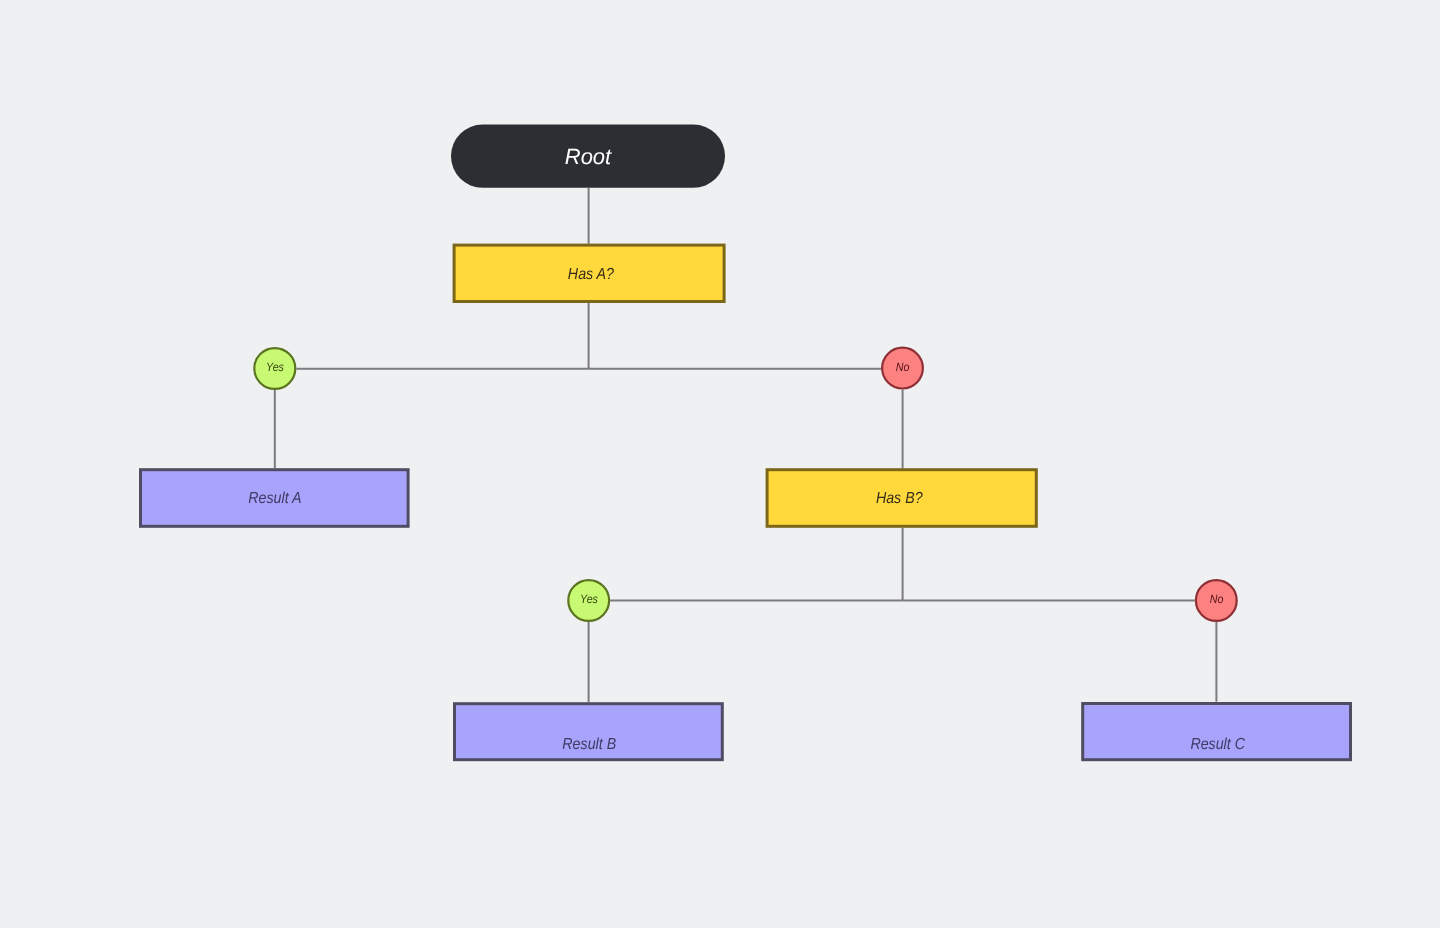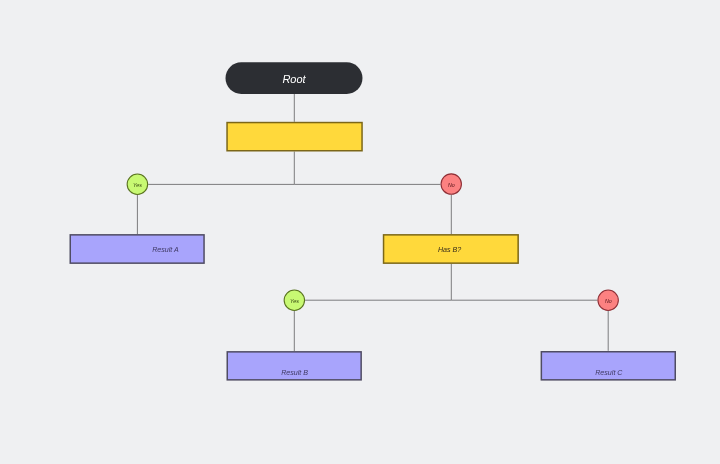--- a/index.html
+++ b/index.html
@@ -106,30 +106,33 @@
       <rect x="597.9499999999999" y="290.05" width="20.4" height="20.4" rx="10.25" ry="10.25" fill="#fc8181" stroke="#8f2f36" stroke-width="1.1"></rect>
       <rect x="227.25" y="351.85" width="133.9" height="28" rx="0" ry="0" fill="#a8a4fc" stroke="#4f4c63" stroke-width="1.5"></rect>
       <rect x="541.35" y="351.75" width="133.9" height="28.1" rx="0" ry="0" fill="#a8a4fc" stroke="#4f4c63" stroke-width="1.5"></rect>
     </g>
   </svg>
 
   <div class="node node-root" style="left: 225.5px; top: 62.3px; width: 137px; height: 31.6px; color: rgb(255, 255, 255);">
     <span>Root</span>
   </div>
 
+  <div class="node node-decision" style="left: 226.3px; top: 121.8px; width: 136.5px; height: 29.7px; color: rgb(53, 43, 27);">
+    <span>Has A?</span>
+  </div>
 
   <div class="node node-label-yes" style="left: 126.6px; top: 173.5px; width: 21.6px; height: 21.5px; color: rgb(51, 67, 15);">
     <span>Yes</span>
   </div>
 
   <div class="node node-label-no" style="left: 440.5px; top: 173.3px; width: 21.5px; height: 21.5px; color: rgb(84, 18, 23);">
     <span>No</span>
   </div>
 
-  <div class="node node-result" style="left: 69.5px; top: 234.1px; width: 135.3px; height: 29.8px; color: rgb(63, 57, 99); margin-left: 28px;">
+  <div class="node node-result" style="left: 69.5px; top: 234.1px; width: 135.3px; height: 29.8px; color: rgb(63, 57, 99);">
     <span>Result A</span>
   </div>
 
   <div class="node node-decision" style="left: 382.8px; top: 234.1px; width: 133px; height: 29.8px; color: rgb(53, 43, 27);">
     <span>Has B?</span>
   </div>
 
   <div class="node node-label-yes" style="left: 283.6px; top: 289.5px; width: 21.5px; height: 21.5px; color: rgb(51, 67, 15);">
     <span>Yes</span>
   </div>

